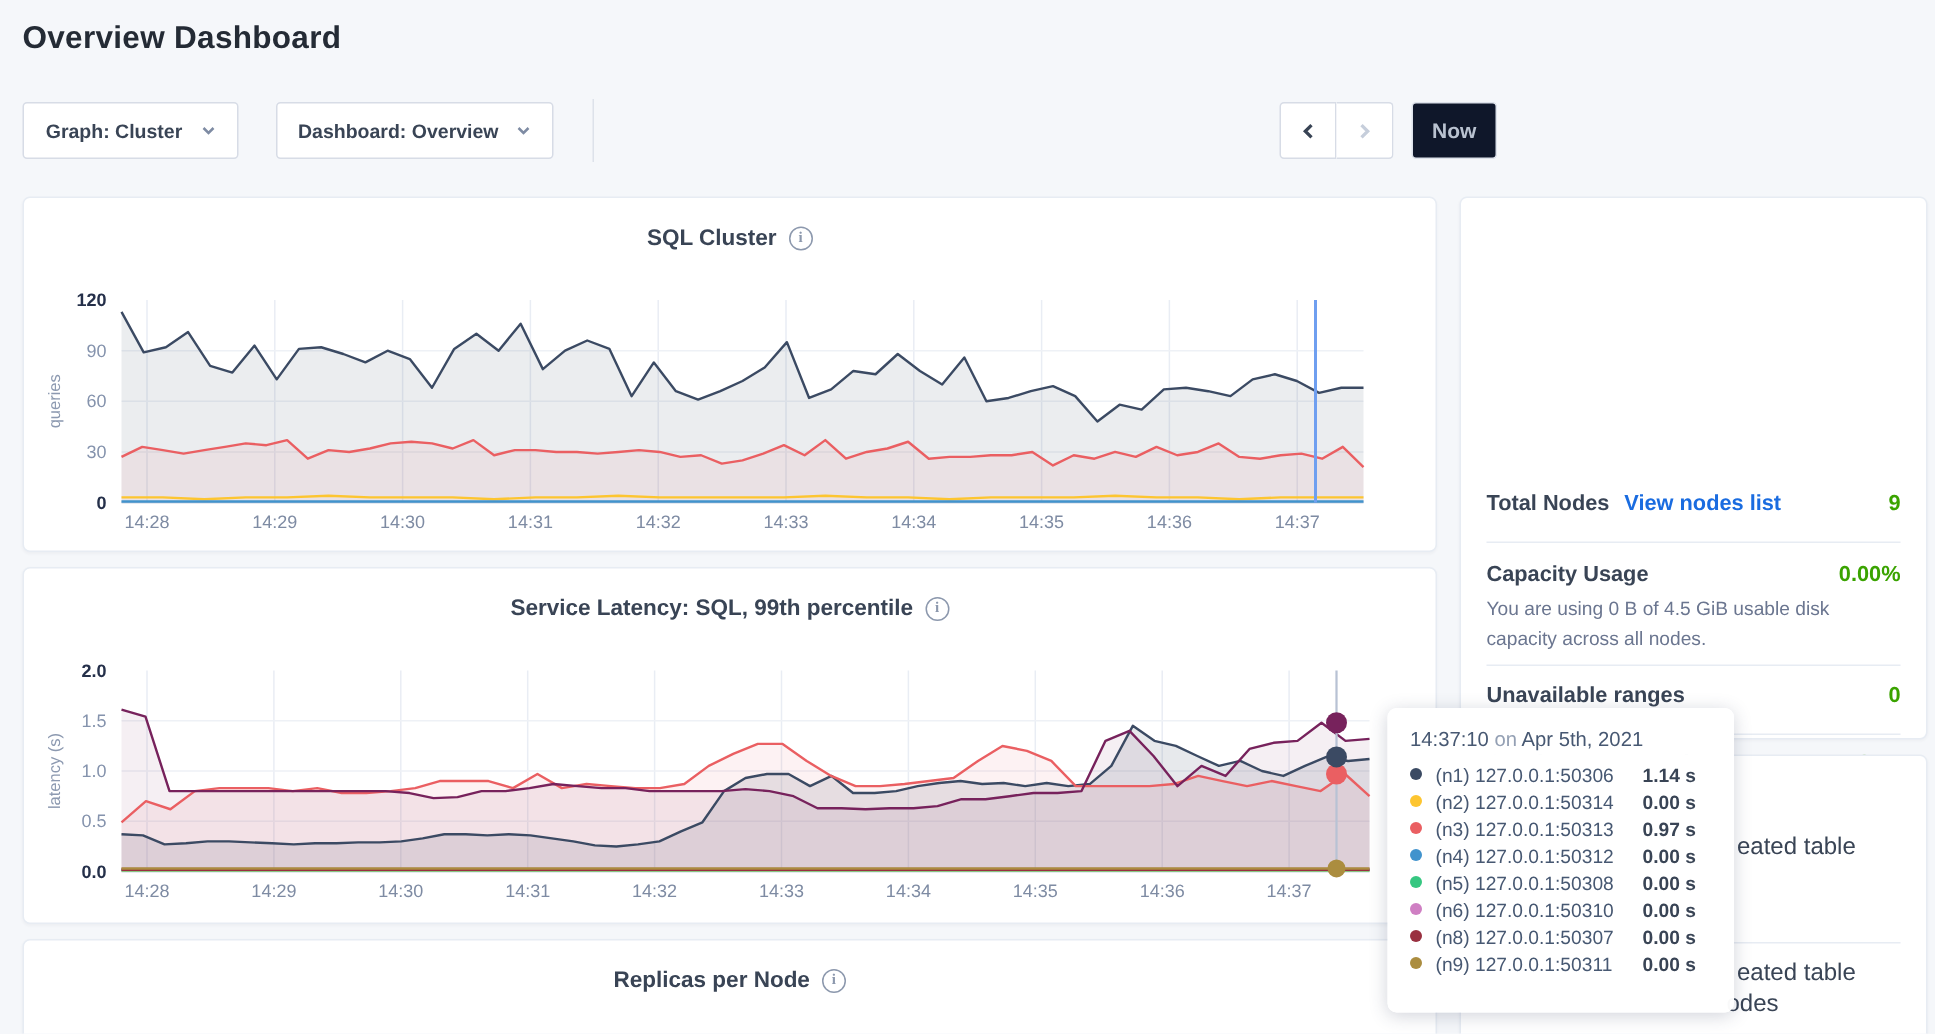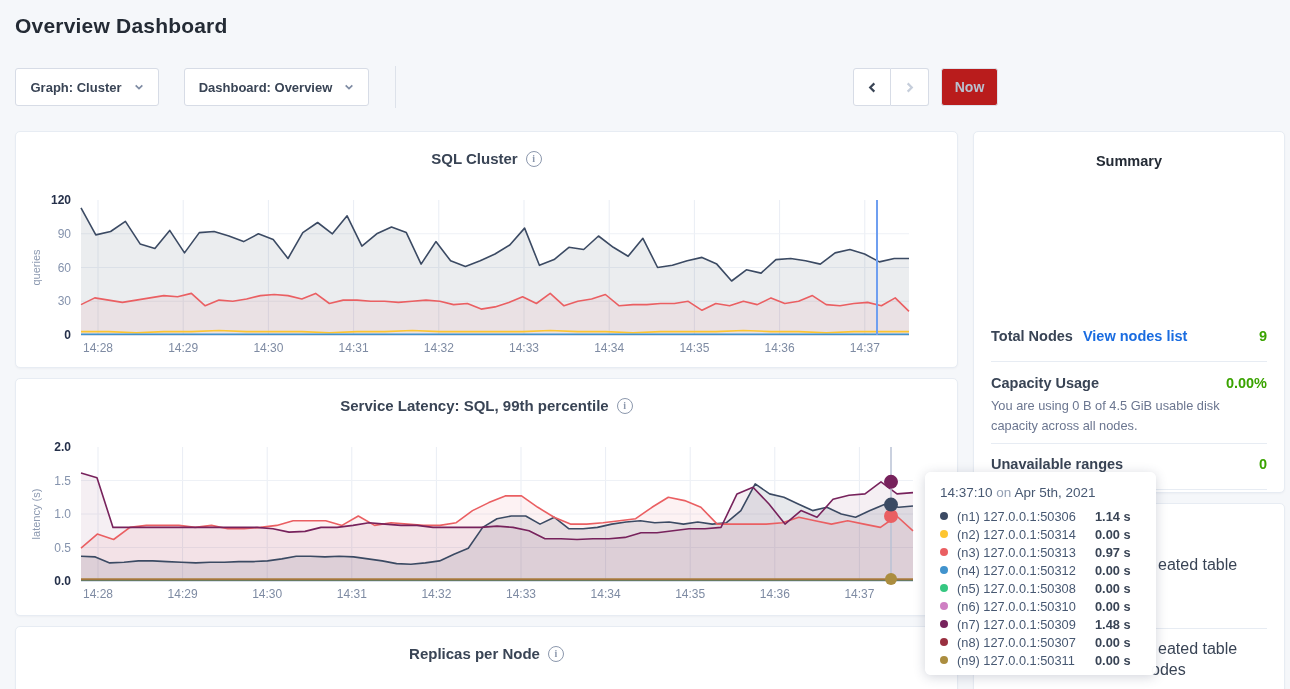--- a/index.html
+++ b/index.html
@@ -18,21 +18,21 @@
   .picker.time { left:418px; width:422px; padding:0 14px; gap:13px; cursor:pointer; }
   .time-badge { background:#e6ebf2; border-radius:2px; padding:3px 7px; font-size:11.5px; font-weight:700; color:#475872; }
   .time-label { font-size:13.5px; font-weight:700; flex:1; }
   .seg { position:absolute; top:68px; height:38px; display:flex; }
   .seg { left:853px; }
   .seg button { width:38px; height:38px; background:#fff; border:1px solid #d7dce6; display:flex; align-items:center; justify-content:center; cursor:pointer; }
   .seg button:first-child { border-radius:3px 0 0 3px; }
   .seg button:last-child { border-radius:0 3px 3px 0; border-left:none; }
   .chev { width:11px; height:11px; fill:none; stroke:#394455; stroke-width:2.4; }
   .chev.dis { stroke:#c6cedb; }
-  .now-btn { position:absolute; left:941px; top:68px; width:57px; height:38px; background:#b91c1c; border:1px solid #dde2ea; border-radius:3px; font-size:14px; font-weight:700; color:#b9c2d0; font-family:inherit; }
+  .now-btn { position:absolute; left:941px; top:68px; width:57px; height:38px; background:#0f172a; border:1px solid #dde2ea; border-radius:3px; font-size:14px; font-weight:700; color:#b9c2d0; font-family:inherit; }
 
   .panel { position:absolute; background:#fff; border:1px solid #e7ecf3; border-radius:5px; box-shadow:0 1px 2px rgba(50,60,80,.04); }
   .p-sql { left:15px; top:131px; width:943px; height:237px; }
   .p-lat { left:15px; top:378px; width:943px; height:238px; }
   .p-rep { left:15px; top:626px; width:943px; height:120px; }
   .p-sum { left:973px; top:131px; width:312px; height:362px; }
   .p-evt { left:973px; top:503px; width:312px; height:240px; }
 
   .chart-title { position:absolute; left:0; right:0; top:18px; text-align:center; font-size:15px; font-weight:700; color:#394455; display:flex; justify-content:center; align-items:center; gap:8px; }
   .info-ic { display:inline-flex; width:16px; height:16px; border:1.4px solid #8c98ad; border-radius:50%; color:#8c98ad; font-size:10px; font-weight:700; align-items:center; justify-content:center; font-family:"Liberation Serif",serif; cursor:pointer; }
@@ -202,21 +202,20 @@
   </div>
 
   <div class="panel p-rep">
     <div class="chart-title">
       <span>Replicas per Node</span>
       <span class="info-ic">i</span>
     </div>
   </div>
 
   <div class="panel p-sum">
-    <div class="sum-title">Summary</div>
 
     <div class="stat" style="top:196px">
       <span class="lbl">Total Nodes</span>
       <span class="lnk" style="color: rgb(26, 108, 224);">View nodes list</span>
       <span class="val" style="color: rgb(58, 163, 0);">9</span>
     </div>
     <div class="hsep" style="top:229px"></div>
 
     <div class="stat" style="top:243px">
       <span class="lbl">Capacity Usage</span>
@@ -282,25 +281,20 @@
           <span class="dot" style="background: rgb(54, 199, 129);"></span>
           <span class="t-label">(n5) 127.0.0.1:50308</span>
           <span class="t-val">0.00 s</span>
         </div>
         <div class="t-row">
           <span class="dot" style="background: rgb(207, 127, 195);"></span>
           <span class="t-label">(n6) 127.0.0.1:50310</span>
           <span class="t-val">0.00 s</span>
         </div>
         <div class="t-row">
-          <span class="dot" style="background: rgb(119, 34, 92);"></span>
-          <span class="t-label">(n7) 127.0.0.1:50309</span>
-          <span class="t-val">1.48 s</span>
-        </div>
-        <div class="t-row">
           <span class="dot" style="background: rgb(153, 48, 64);"></span>
           <span class="t-label">(n8) 127.0.0.1:50307</span>
           <span class="t-val">0.00 s</span>
         </div>
         <div class="t-row">
           <span class="dot" style="background: rgb(171, 141, 63);"></span>
           <span class="t-label">(n9) 127.0.0.1:50311</span>
           <span class="t-val">0.00 s</span>
         </div>
       </div>

